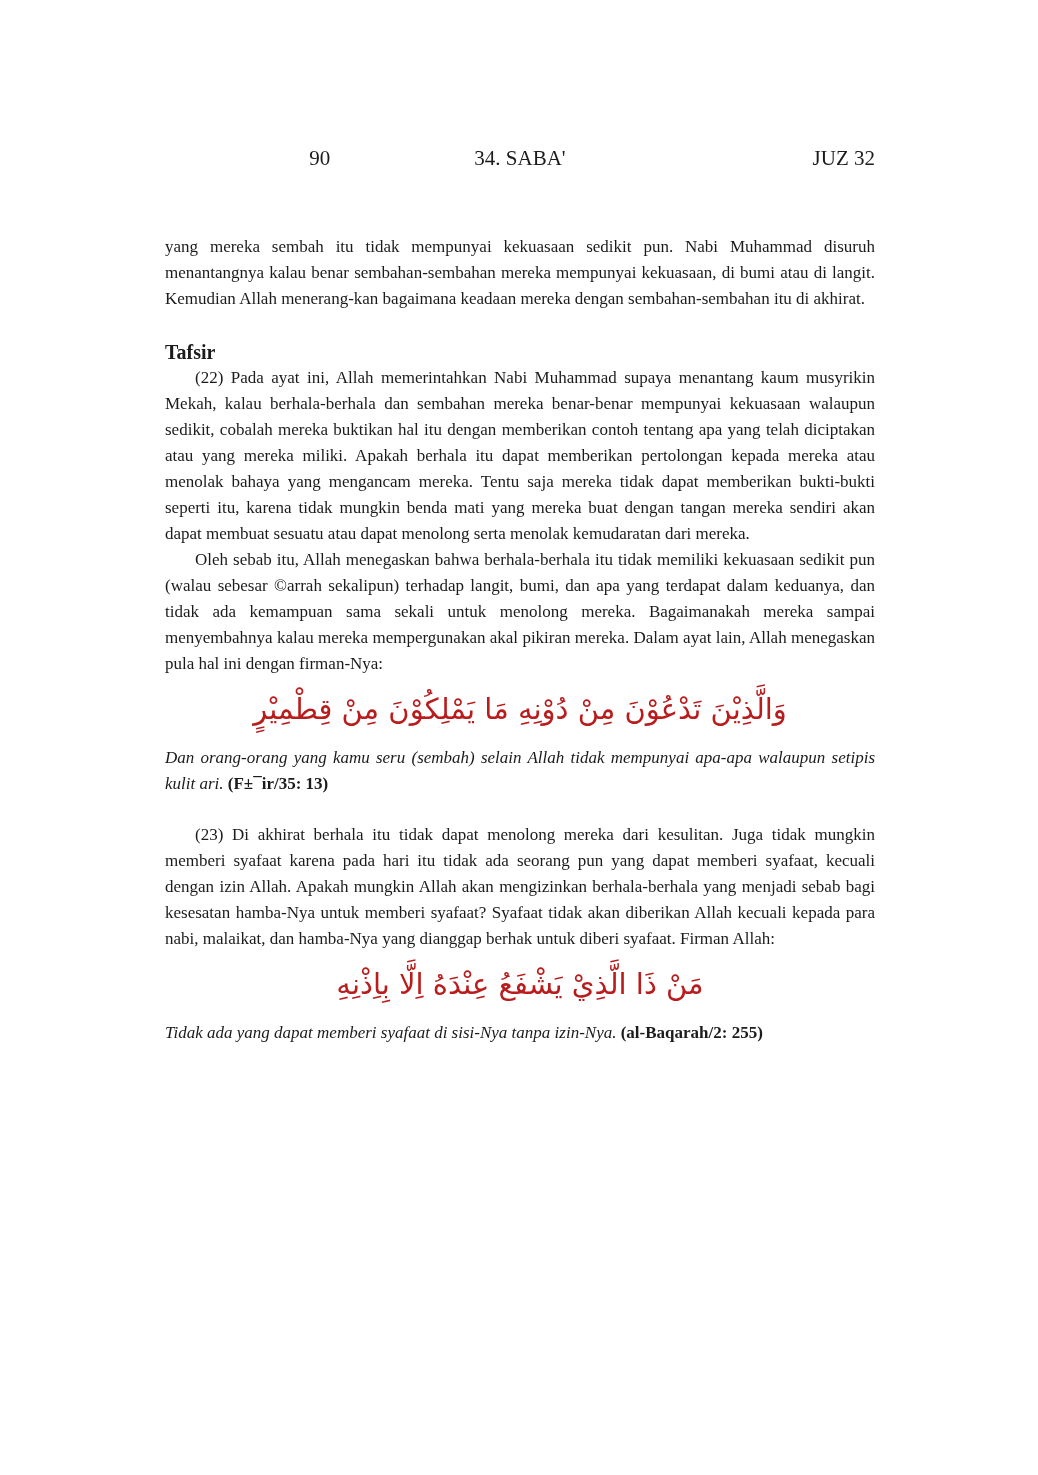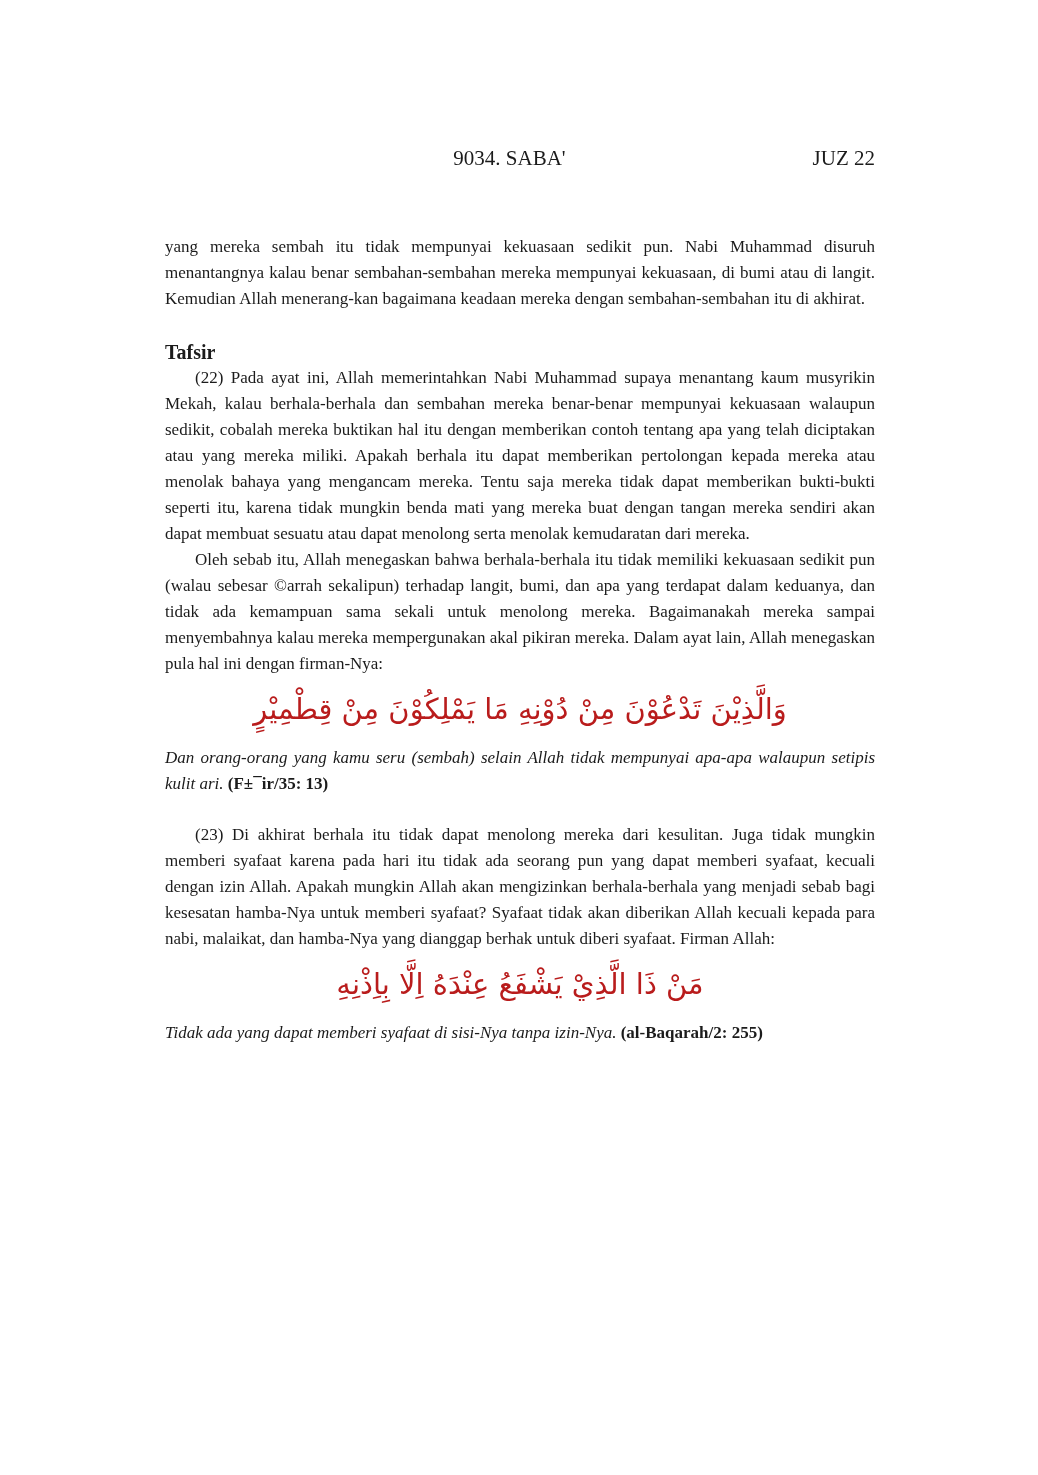--- a/index.html
+++ b/index.html
@@ -21,21 +21,21 @@
     height: 1475px;
     padding: 145px 163px 40px 165px;
   }
   .header {
     display: flex;
     align-items: baseline;
     font-size: 21px;
     line-height: 27px;
     white-space: nowrap;
   }
-  .header .h-left  { flex: 1; text-align: right; }
+  .header .h-left  { flex: 1; text-align: center; }
   .header .h-mid   { flex: 0 auto; text-align: left; }
   .header .h-right { flex: 1; text-align: right; }
 
   .body-text {
     margin: 0;
     font-size: 17px;
     line-height: 26px;
     text-align: justify;
     text-justify: inter-word;
   }
@@ -70,21 +70,21 @@
   }
 </style>
 </head>
 <body>
 
 <div class="page">
 
   <div class="header">
     <span class="h-left">90</span>
     <span class="h-mid">34. SABA'</span>
-    <span class="h-right">JUZ 22</span>
+    <span class="h-right">JUZ 32</span>
   </div>
 
   <p class="body-text intro">yang mereka sembah itu tidak mempunyai kekuasaan sedikit pun. Nabi Muhammad disuruh menantangnya kalau benar sembahan-sembahan mereka mempunyai kekuasaan, di bumi atau di langit. Kemudian Allah menerang-kan bagaimana keadaan mereka dengan sembahan-sembahan itu di akhirat.</p>
 
   <h3 class="tafsir-heading">Tafsir</h3>
 
   <p class="body-text indent">(22) Pada ayat ini, Allah memerintahkan Nabi Muhammad supaya menantang kaum musyrikin Mekah, kalau berhala-berhala dan sembahan mereka benar-benar mempunyai kekuasaan walaupun sedikit, cobalah mereka buktikan hal itu dengan memberikan contoh tentang apa yang telah diciptakan atau yang mereka miliki. Apakah berhala itu dapat memberikan pertolongan kepada mereka atau menolak bahaya yang mengancam mereka. Tentu saja mereka tidak dapat memberikan bukti-bukti seperti itu, karena tidak mungkin benda mati yang mereka buat dengan tangan mereka sendiri akan dapat membuat sesuatu atau dapat menolong serta menolak kemudaratan dari mereka.</p>
 
   <p class="body-text indent">Oleh sebab itu, Allah menegaskan bahwa berhala-berhala itu tidak memiliki kekuasaan sedikit pun (walau sebesar ©arrah sekalipun) terhadap langit, bumi, dan apa yang terdapat dalam keduanya, dan tidak ada kemampuan sama sekali untuk menolong mereka. Bagaimanakah mereka sampai menyembahnya kalau mereka mempergunakan akal pikiran mereka. Dalam ayat lain, Allah menegaskan pula hal ini dengan firman-Nya:</p>
 

